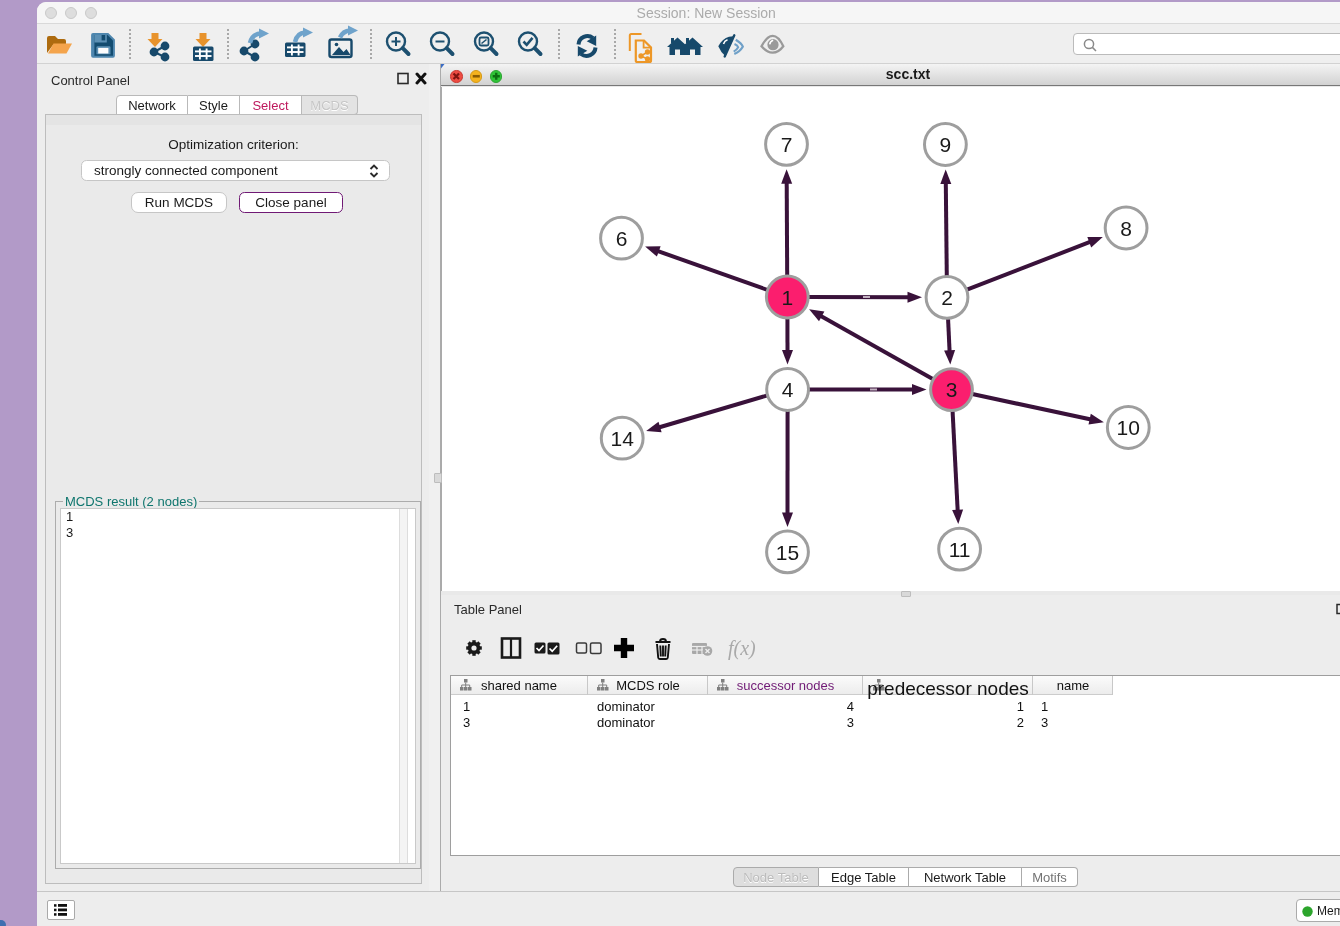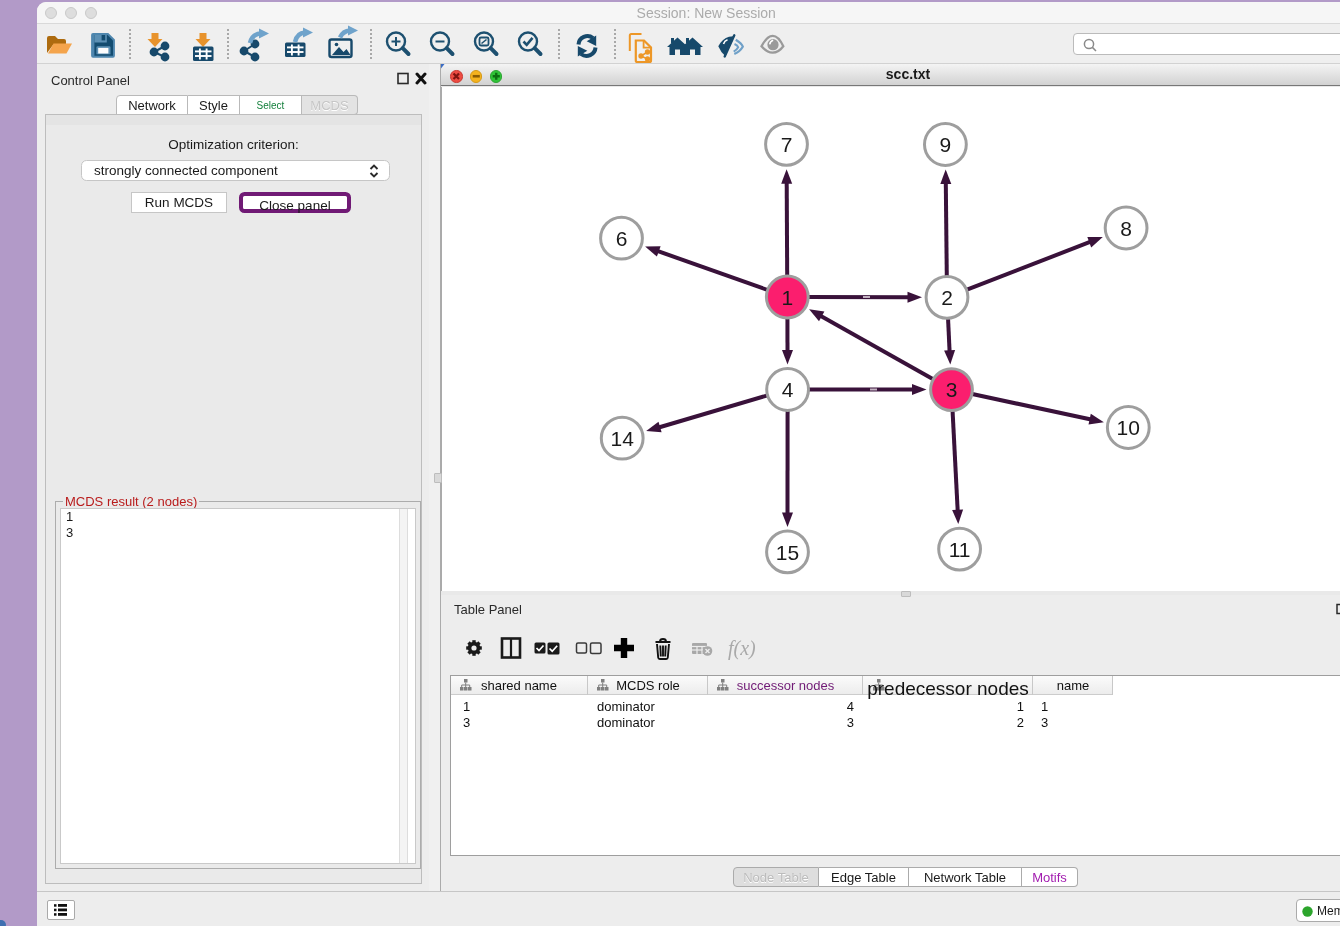--- a/index.html
+++ b/index.html
@@ -175,37 +175,37 @@
 
  <div class="abs" style="left:0;top:62px;width:392px;height:829px;background:#EDEDED">
   <div class="abs" style="left:14px;top:9px;font-size:13px;color:#2A2A2A">Control Panel</div>
   <svg class="abs" style="left:360px;top:8px" width="32" height="14">
    <rect x="1" y="1.5" width="10" height="10" fill="none" stroke="#2A2A2A" stroke-width="1.6"></rect>
    <path d="M20,2 L28,11 M28,2 L20,11" stroke="#111" stroke-width="3" stroke-linecap="round"></path>
   </svg>
 
   <div class="abs" style="left:79px;top:31px;width:72px;height:20px;background:#fff;border:1px solid #B9B9B9;border-radius:4px 0 0 0;text-align:center;font-size:13px;line-height:19px;color:#1A1A1A">Network</div>
   <div class="abs" style="left:151px;top:31px;width:52px;height:20px;background:#fff;border:1px solid #B9B9B9;border-left:none;text-align:center;font-size:13px;line-height:19px;color:#1A1A1A">Style</div>
-  <div class="abs" style="left:203px;top:31px;width:62px;height:32px;background:#fff;border:1px solid #B9B9B9;border-left:none;text-align:center;font-size:10px;line-height:19px;color:#15803d">Select</div>
+  <div class="abs" style="left:203px;top:31px;width:62px;height:32px;background:#fff;border:1px solid #B9B9B9;border-left:none;text-align:center;font-size:13px;line-height:19px;color:#be185d">Select</div>
   <div class="abs" style="left:265px;top:31px;width:56px;height:20px;background:#E3E3E3;border:1px solid #B9B9B9;border-left:none;border-radius:0 4px 4px 0;text-align:center;font-size:13px;line-height:19px;color:#C6C6C6;text-shadow:0 1px 0 #fff">MCDS</div>
 
   <div class="abs" style="left:8px;top:50px;width:377px;height:770px;background:#EAEAEA;border:1px solid #BDBDBD">
    <div class="abs" style="left:0;top:0;width:100%;height:10px;background:#E4E4E4"></div>
    <div class="abs" style="left:0;top:22px;width:100%;text-align:center;font-size:13.5px;color:#1A1A1A">Optimization criterion:</div>
    <div class="abs" style="left:35px;top:45px;width:309px;height:21px;background:#fff;border:1px solid #C6C6C6;border-radius:5.5px;font-size:13.5px;line-height:20px;color:#1A1A1A;padding-left:12px">strongly connected component
     <svg class="abs" style="right:8px;top:3px" width="14" height="15">
      <path d="M3.5,5 L7,1.5 L10.5,5" fill="none" stroke="#2B2B2B" stroke-width="1.9"></path>
      <path d="M3.5,9 L7,12.5 L10.5,9" fill="none" stroke="#2B2B2B" stroke-width="1.9"></path>
     </svg>
    </div>
-   <div class="abs" style="left:85px;top:77px;width:96px;height:21px;background:#fff;border:1px solid #C6C6C6;border-radius:0;text-align:center;font-size:13.5px;line-height:20px;color:#1A1A1A">Run MCDS</div>
-   <div class="abs" style="left:193px;top:77px;width:112px;height:21px;background:#fff;border:4px solid #701a75;border-radius:5.5px;text-align:center;font-size:13.5px;line-height:20px;color:#1A1A1A">Close panel</div>
+   <div class="abs" style="left:85px;top:77px;width:96px;height:21px;background:#fff;border:1px solid #C6C6C6;border-radius:7px;text-align:center;font-size:13.5px;line-height:20px;color:#1A1A1A">Run MCDS</div>
+   <div class="abs" style="left:193px;top:77px;width:104px;height:21px;background:#fff;border:1px solid #701a75;border-radius:5.5px;text-align:center;font-size:13.5px;line-height:20px;color:#1A1A1A">Close panel</div>
 
    <div class="abs" style="left:9px;top:386px;width:366px;height:368px;border:1px solid #ACACAC">
-    <div class="abs" style="left:7px;top:-8px;background:#EAEAEA;padding:0 2px;font-size:13px;color:#b91c1c">MCDS result (2 nodes)</div>
+    <div class="abs" style="left:7px;top:-8px;background:#EAEAEA;padding:0 2px;font-size:13px;color:#0f766e">MCDS result (2 nodes)</div>
     <div class="abs" style="left:4px;top:6px;width:356px;height:356px;background:#fff;border:1px solid #C9C9C9">
      <div class="abs" style="left:5px;top:0px;font-size:13px;line-height:16px;color:#1A1A1A">1<br>3</div>
      <div class="abs" style="right:7px;top:0;width:9px;height:100%;background:#F4F4F4;border-left:1px solid #DDD;border-right:1px solid #DDD"></div>
     </div>
    </div>
   </div>
  </div>
 
  <div class="abs" style="left:404px;top:62px;width:934px;height:527px">
   <div class="abs" style="left:0;top:0;width:934px;height:22px;background:linear-gradient(#F4F4F4,#D2D2D2);border-bottom:1px solid #777;">
@@ -403,21 +403,21 @@
    <div class="abs" style="left:12px;top:39px;font-size:13px;color:#111">3</div>
    <div class="abs" style="left:146px;top:39px;font-size:13px;color:#111">dominator</div>
    <div class="abs" style="left:330px;top:39px;width:73px;text-align:right;font-size:13px;color:#111">3</div>
    <div class="abs" style="left:500px;top:39px;width:73px;text-align:right;font-size:13px;color:#111">2</div>
    <div class="abs" style="left:590px;top:39px;font-size:13px;color:#111">3</div>
   </div>
 
   <div class="abs" style="left:292px;top:272px;width:86px;height:20px;background:#DEDEDE;border:1px solid #ABABAB;border-radius:4px 0 0 4px;text-align:center;font-size:13px;line-height:19px;color:#BCBCBC;text-shadow:0 1px 0 #fff">Node Table</div>
   <div class="abs" style="left:378px;top:272px;width:90px;height:20px;background:#fff;border:1px solid #ABABAB;border-left:none;text-align:center;font-size:13px;line-height:19px;color:#1A1A1A">Edge Table</div>
   <div class="abs" style="left:468px;top:272px;width:113px;height:20px;background:#fff;border:1px solid #ABABAB;border-left:none;text-align:center;font-size:13px;line-height:19px;color:#1A1A1A">Network Table</div>
-  <div class="abs" style="left:581px;top:272px;width:56px;height:20px;background:#fff;border:1px solid #ABABAB;border-left:none;border-radius:0 4px 4px 0;text-align:center;font-size:13px;line-height:19px;color:#a21caf">Motifs</div>
+  <div class="abs" style="left:581px;top:272px;width:56px;height:20px;background:#fff;border:1px solid #ABABAB;border-left:none;border-radius:0 4px 4px 0;text-align:center;font-size:13px;line-height:19px;color:#737373">Motifs</div>
  </div>
 
  <div class="abs" style="left:392px;top:62px;width:12px;height:827px;background:#F0F0F0;border-right:1px solid #ABABAB"></div>
  <div class="abs" style="left:396.5px;top:471px;width:8px;height:10px;background:#D9D9D9;border:1px solid #BDBDBD;border-radius:1px"></div>
  <div class="abs" style="left:864px;top:588.5px;width:10px;height:6px;background:#D9D9D9;border:1px solid #BDBDBD;border-radius:1px"></div>
 
  <div class="abs" style="left:0;top:889px;width:1338.5px;height:35px;background:#EDEDED;border-top:1px solid #C6C6C6">
   <div class="abs" style="left:10px;top:8px;width:28px;height:20px;background:#fff;border:1px solid #A9A9A9;border-radius:2px">
    <svg width="26" height="18">
           <g fill="#111">

